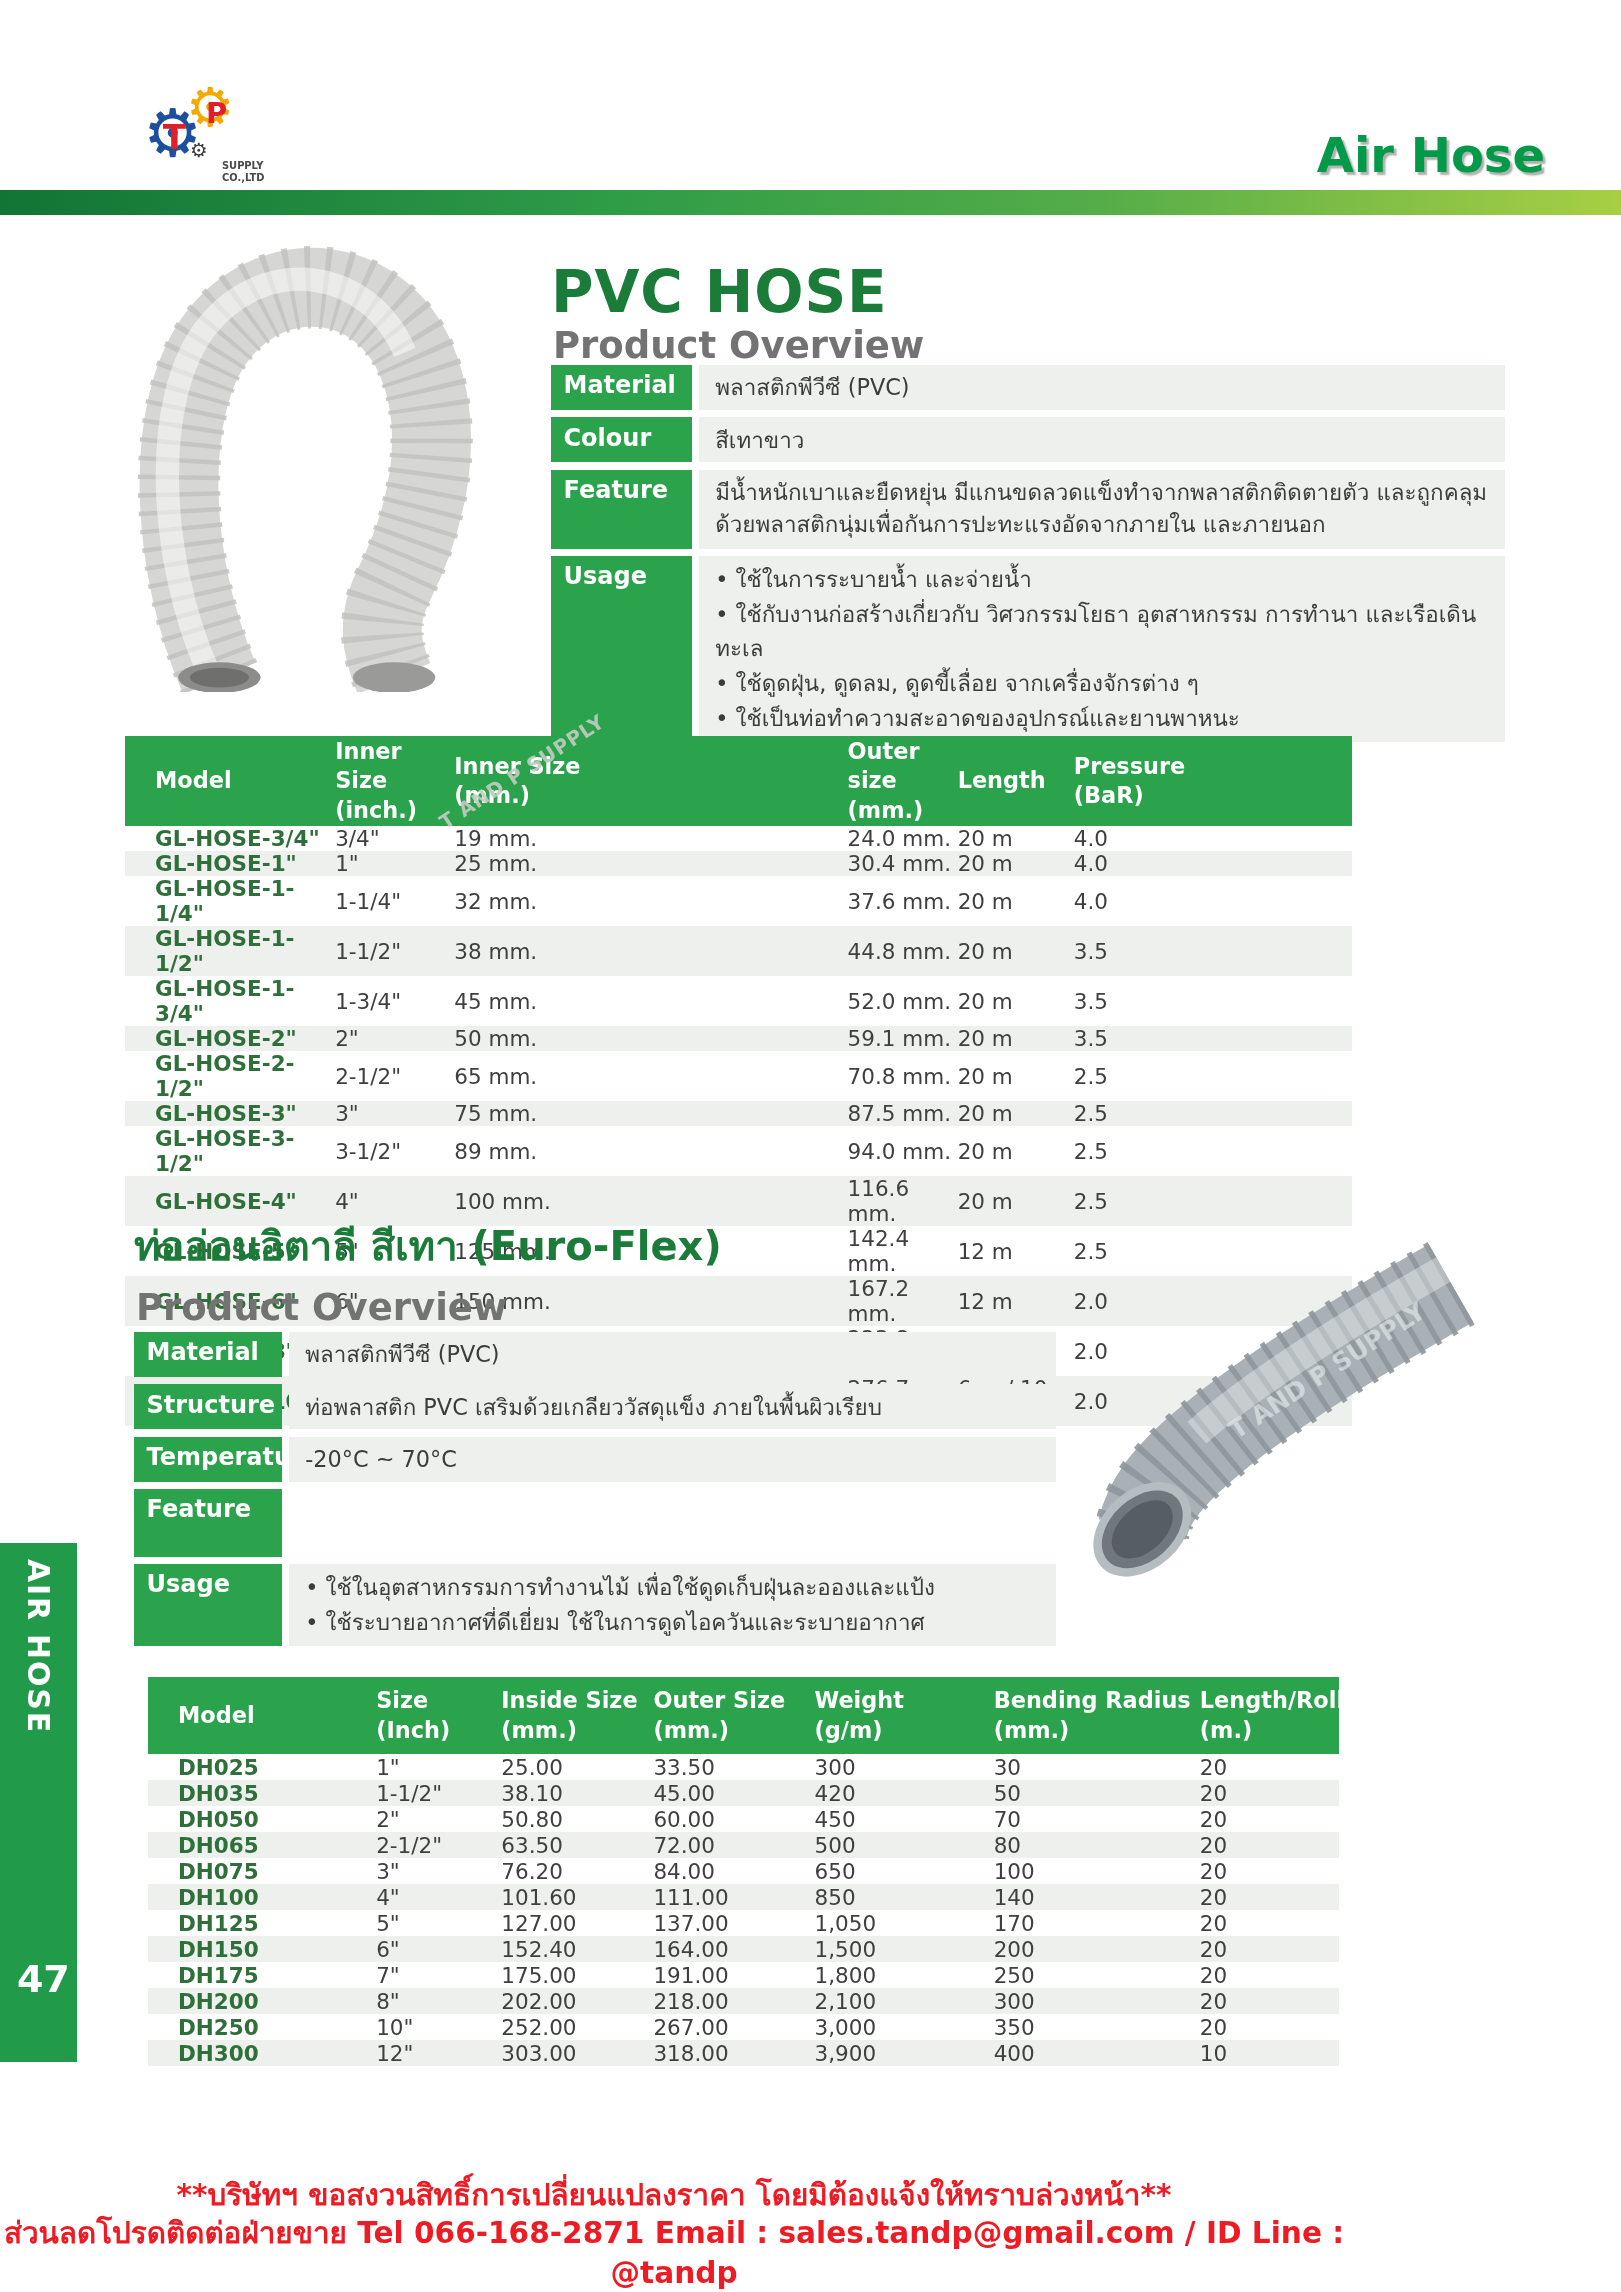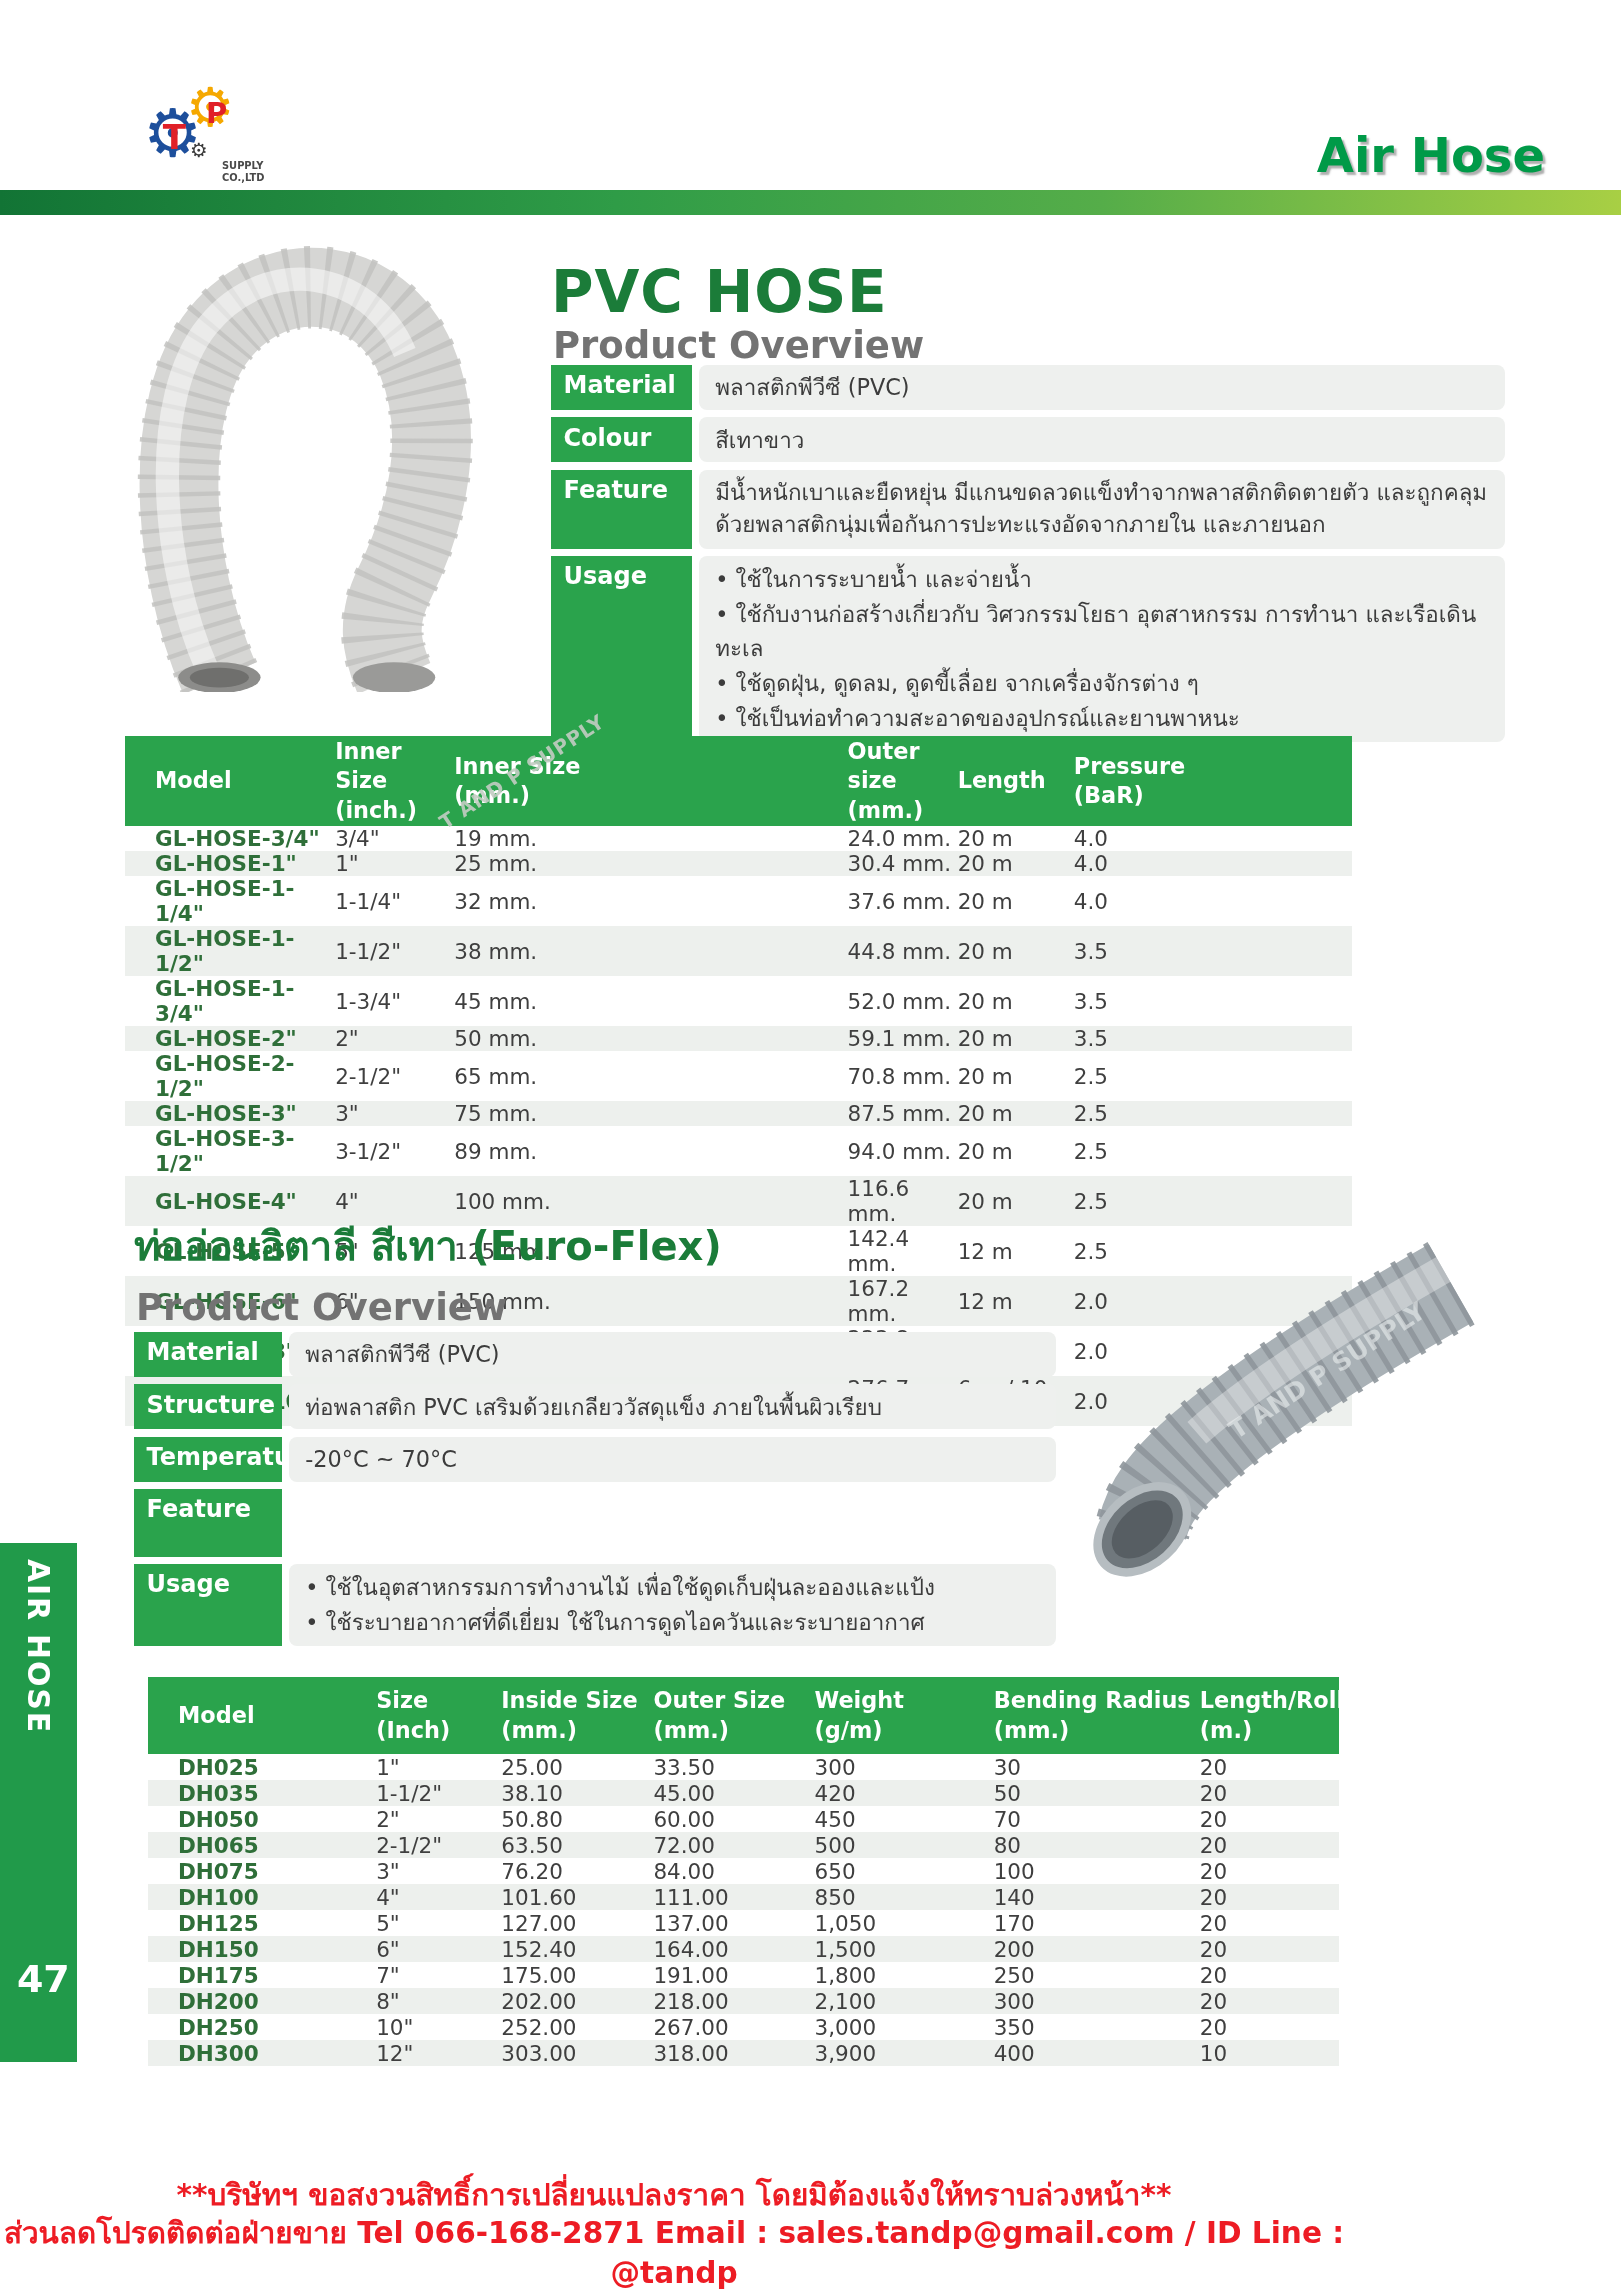--- a/index.html
+++ b/index.html
@@ -27,21 +27,21 @@
   .pvc-title{left:551px;top:262px;font-size:58px;letter-spacing:0.9px;}
   .euro-title{left:134px;top:1225px;font-size:40px;}
   .sub-title{font-size:37px;font-weight:bold;color:#737373;}
 
   
   .ov{display:block;}
   .ov-row{display:flex;margin-bottom:7.2px;}
   .ov-label{flex-shrink:0;background:#2aa34c;color:#fff;font-weight:bold;font-size:24px;
             padding:6.3px 0 6.3px 12.5px;box-sizing:border-box;}
   .ov-value{flex:1;background:#eef0ee;font-size:22.4px;color:#3c3c3c;padding:6.3px 16px;
-            margin-left:7.2px;line-height:1.45;border-radius:8px;}
+            margin-left:7.2px;line-height:1.45;}
   .ov-pvc .ov-label{width:141px;}
   .ov-euro .ov-label{width:148px;}
   .bullet{line-height:1.55;}
 
   
   table.spec{position:absolute;border-collapse:collapse;table-layout:fixed;}
   table.spec th{background:#2aa34c;color:#fff;text-align:left;font-size:22.4px;font-weight:bold;
                 white-space:pre-line;vertical-align:middle;line-height:1.3;padding:0;}
   table.spec td{font-size:21.5px;color:#3f3f3f;padding:0;vertical-align:middle;}
   table.spec th:first-child,table.spec td:first-child{padding-left:30px;}

